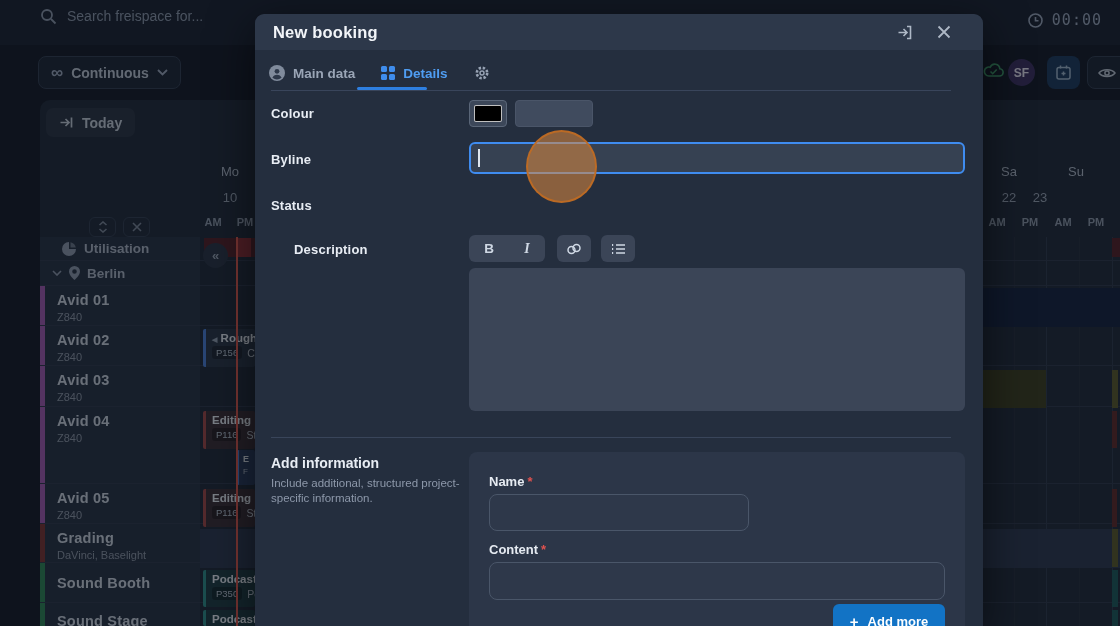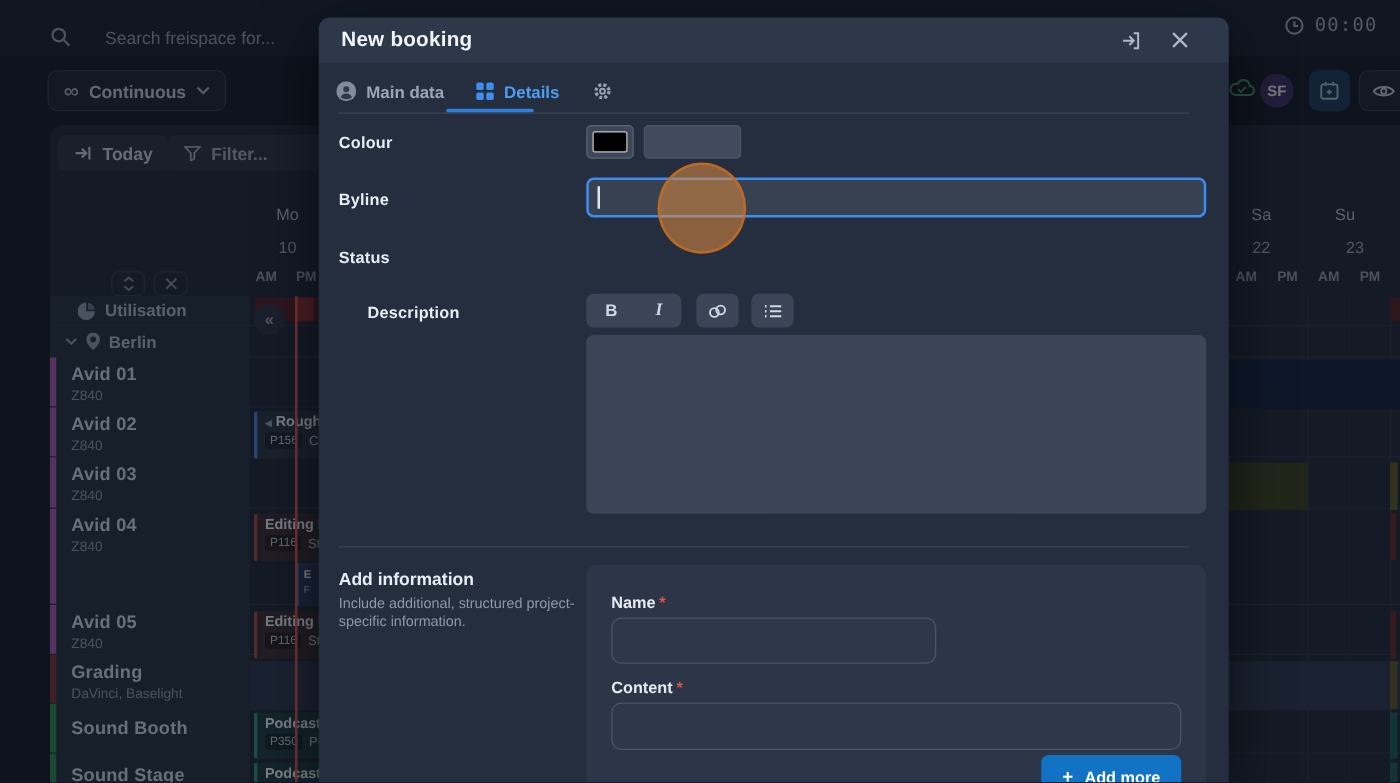--- a/index.html
+++ b/index.html
@@ -4,21 +4,21 @@
 <style>
   * { margin:0; padding:0; box-sizing:border-box; }
   html,body { background:#0d1320; }
   body { font-family:"Liberation Sans", sans-serif; }
   .stage { position:relative; width:1120px; height:626px; overflow:hidden;
            background:#141b28; color:#d6dde8; }
   .abs { position:absolute; }
 
   
   .topbar { position:absolute; left:0; top:0; width:1120px; height:45px; background:#1a2332; }
-  .searchbox { position:absolute; left:40px; top:8px; width:240px; height:30px; display:flex; align-items:flex-end; gap:27px; }
+  .searchbox { position:absolute; left:40px; top:8px; width:240px; height:30px; display:flex; align-items:flex-start; gap:10px; }
   .searchbox input { background:transparent; border:none; outline:none; color:#9aa7bd; font-size:14px; width:190px; font-family:"Liberation Sans",sans-serif; }
   .searchbox input::placeholder { color:#8d99ad; }
   .clockbox { position:absolute; right:18px; top:11px; display:flex; align-items:center; gap:8px; color:#9aa7bd; }
   .clock-text { font-family:"DejaVu Sans Mono", monospace; font-size:15px; letter-spacing:1px; }
 
   .viewbar { position:absolute; left:0; top:45px; width:1120px; height:55px; }
   .btn-ghost { display:inline-flex; align-items:center; gap:8px; border:1px solid #323e52; border-radius:8px;
                background:#1c2636; color:#bcc6d4; font-size:14px; font-weight:700; padding:0 12px; height:33px; }
   .continuous { position:absolute; left:38px; top:11px; }
   .cloud-ic { position:absolute; left:983px; top:17px; }
@@ -182,48 +182,40 @@
   <div class="panel">
 
     <div class="toolbtn today">
       <span>
         <svg width="15" height="13" viewBox="0 0 15 13" fill="none" stroke="#c3ccd8" stroke-width="1.7">
           <path d="M1.5 6.5 h8 M6.5 3 l3.5 3.5 L6.5 10 M12.5 1.5 v10"></path>
         </svg>
       </span>
       <span>Today</span>
     </div>
-    <div class="toolbtn filter">
-      <span>
-        <svg width="14" height="13" viewBox="0 0 14 13" fill="none" stroke="#99a4b4" stroke-width="1.5">
-          <path d="M1 1.5 h12 l-4.6 5 v4.5 l-2.8 1.5 v-6 z"></path>
-        </svg>
-      </span>
-      <span>Filter...</span>
-    </div>
     <div class="minibtn" style="left:49px; top:117px;">
       <svg width="10" height="12" viewBox="0 0 10 12" fill="none" stroke="#7b8799" stroke-width="1.6">
         <path d="M1.5 4 L5 1 L8.5 4 M1.5 8 L5 11 L8.5 8"></path>
       </svg>
     </div>
     <div class="minibtn" style="left:83px; top:117px;">
       <svg width="10" height="10" viewBox="0 0 10 10" fill="none" stroke="#7b8799" stroke-width="1.6">
         <path d="M1 1 L9 9 M9 1 L1 9"></path>
       </svg>
     </div>
 
     <span class="colhead" style="left:190px; top:64px;">Mo</span>
     <span class="colhead dim2" style="left:190px; top:90px;">10</span>
     <span class="ampm" style="left:173px; top:116px;">AM</span>
     <span class="ampm" style="left:205px; top:116px;">PM</span>
 
     <span class="colhead" style="left:969px; top:64px;">Sa</span>
     <span class="colhead" style="left:1036px; top:64px;">Su</span>
     <span class="colhead dim2" style="left:969px; top:90px;">22</span>
-    <span class="colhead dim2" style="left:1000px; top:90px;margin-left:44px;">23</span>
+    <span class="colhead dim2" style="left:1000px; top:90px;">23</span>
     <span class="ampm" style="left:957px; top:116px;">AM</span>
     <span class="ampm" style="left:990px; top:116px;">PM</span>
     <span class="ampm" style="left:1023px; top:116px;">AM</span>
     <span class="ampm" style="left:1056px; top:116px;">PM</span>
 
     <div class="grid-v" style="left:974px;"></div>
     <div class="grid-v strong" style="left:1006px;"></div>
     <div class="grid-v" style="left:1039px;"></div>
     <div class="grid-v strong" style="left:1072px;"></div>
 

